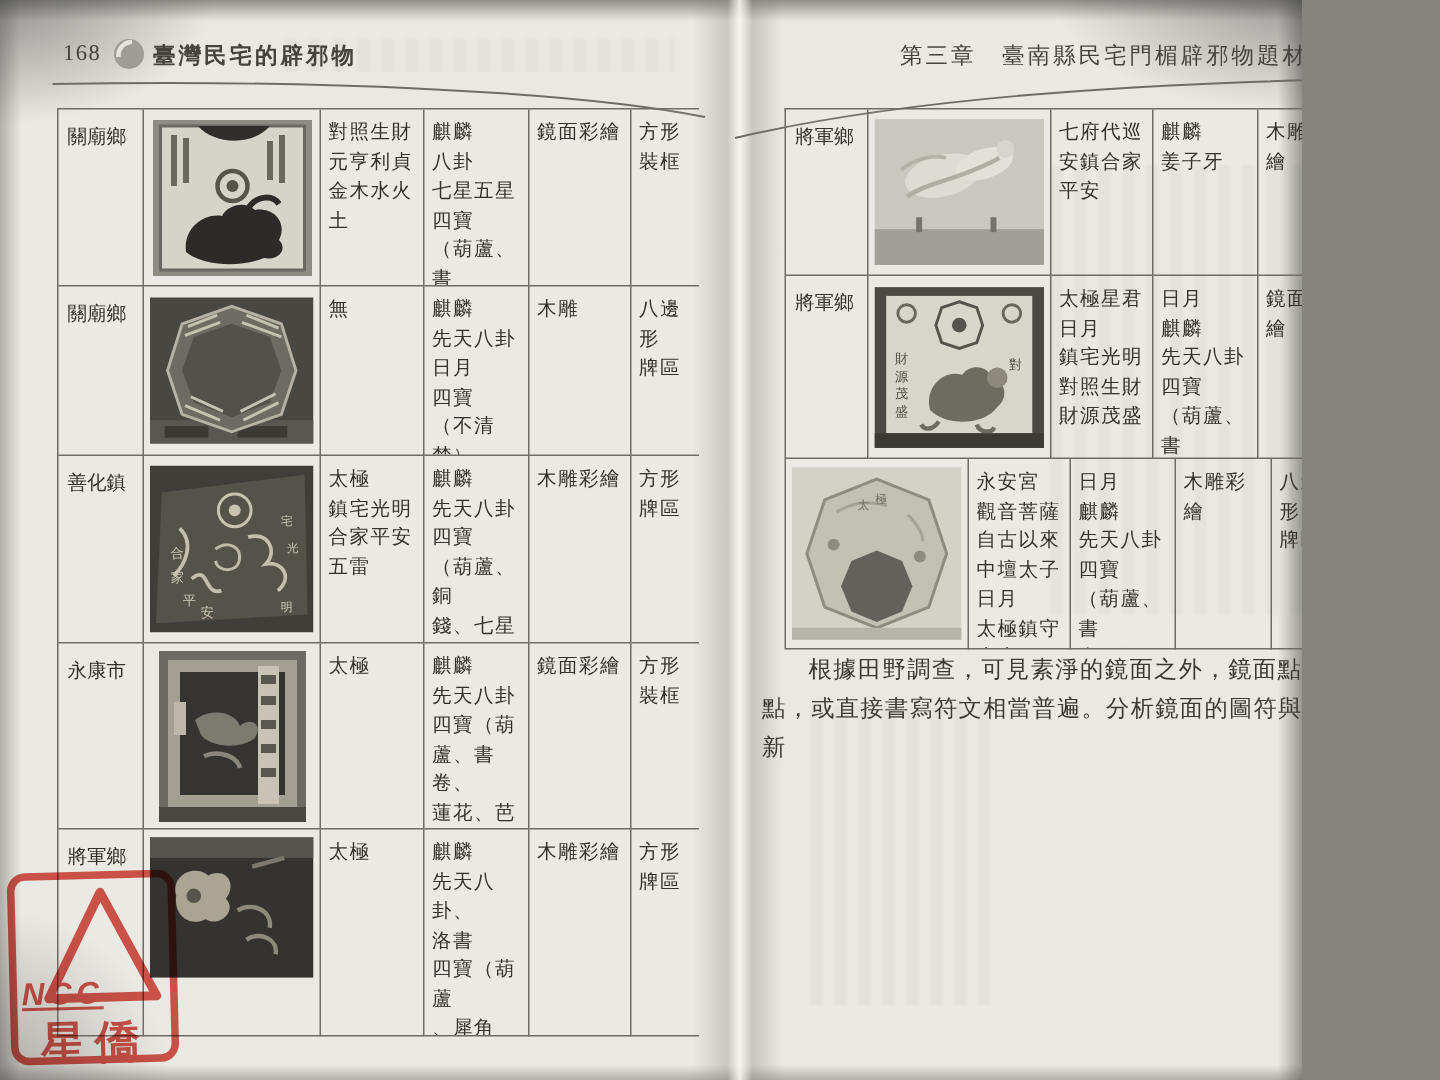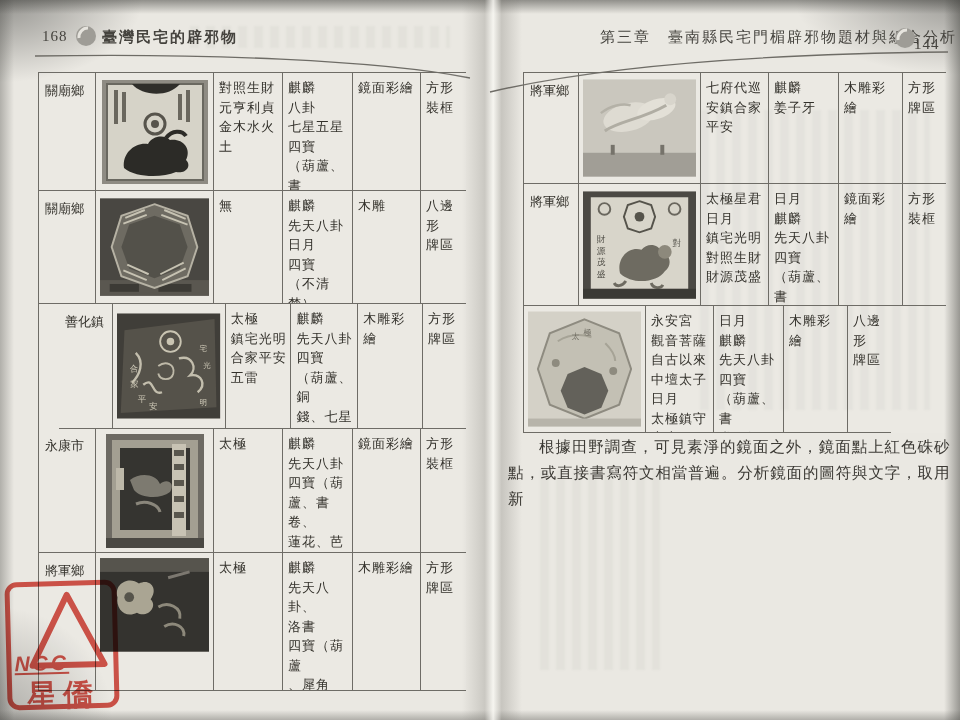--- a/index.html
+++ b/index.html
@@ -1,16 +1,16 @@
 <!DOCTYPE html>
 <html><head>
 <meta charset="utf-8">
 <style>
   html,body{margin:0;padding:0;background:#85847f;font-family:"Liberation Serif","DejaVu Serif",serif;}
-  .spread{position:relative;width:960px;height:720px;overflow:hidden;color:#35332e;
+  .spread{position:relative;width:868px;height:720px;overflow:hidden;color:#35332e;
     background:
       linear-gradient(to bottom, rgba(70,70,66,.55) 0, rgba(70,70,66,0) 14px),
       linear-gradient(to top, rgba(70,70,66,.35) 0, rgba(70,70,66,0) 10px),
       linear-gradient(to right, rgba(70,70,66,.35) 0, rgba(70,70,66,0) 14px),
       linear-gradient(to left, rgba(70,70,66,.5) 0, rgba(70,70,66,0) 16px),
       radial-gradient(190px 110px at 0% 0%, rgba(60,60,58,.5), rgba(60,60,58,0) 75%),
       radial-gradient(220px 100px at 100% 0%, rgba(60,60,58,.45), rgba(60,60,58,0) 75%),
       radial-gradient(150px 150px at 0% 100%, rgba(60,60,58,.35), rgba(60,60,58,0) 75%),
       #eae8e2;}
   .gutter{position:absolute;left:462px;top:0;width:60px;height:720px;pointer-events:none;
@@ -126,21 +126,21 @@
       <div class="c" style="width:70px;">麒麟
 先天八卦
 日月
 四寶
 （不清楚）</div>
       <div class="c" style="width:68px;">木雕</div>
       <div class="c" style="width:45px;border-right:none;">八邊形
 牌區</div>
     </div>
 
-    <div class="row" style="height:125px;margin-left:20px;">
+    <div class="row" style="height:125px;">
       <div class="c loc" style="width:57px;">善化鎮</div>
       <div class="c ph" style="width:118px;">
         <svg class="photo" width="110" height="112" viewBox="0 0 110 112">
           <rect width="110" height="112" fill="#403e39"></rect>
           <polygon points="8,18 104,6 106,100 4,106" fill="#55524a"></polygon>
           <circle cx="57" cy="30" r="11" fill="none" stroke="#c9c4b2" stroke-width="2"></circle>
             <circle cx="57" cy="30" r="4" fill="#c9c4b2"></circle>
           <path d="M20,42 C30,52 24,66 16,74 M28,76 C40,66 36,88 48,84" stroke="#c3bead" stroke-width="2.5" fill="none"></path>
           <path d="M66,48 C80,44 86,58 78,66 C90,64 96,76 86,84" stroke="#c3bead" stroke-width="2.5" fill="none"></path>
           <path d="M44,56 C52,50 62,54 60,64 C58,72 46,72 44,64" stroke="#beb9a8" stroke-width="2" fill="none"></path>
@@ -163,21 +163,21 @@
 （葫蘆、銅
 錢、七星
 劍、芭蕉
 葉）</div>
       <div class="c" style="width:68px;">木雕彩繪</div>
       <div class="c" style="width:45px;border-right:none;">方形
 牌區</div>
     </div>
 
     <div class="row" style="height:124px;">
-      <div class="c loc" style="width:57px;font-family:Liberation Mono, monospace;">永康市</div>
+      <div class="c loc" style="width:57px;">永康市</div>
       <div class="c ph" style="width:118px;">
         <svg class="photo" width="98" height="114" viewBox="0 0 98 114">
           <rect width="98" height="114" fill="#6d6a63"></rect>
           <rect x="6" y="6" width="86" height="98" fill="#a39f92"></rect>
           <rect x="14" y="14" width="70" height="82" fill="#353430"></rect>
           <rect x="66" y="10" width="14" height="92" fill="#c8c3b4"></rect>
           <rect x="68" y="16" width="10" height="6" fill="#5a574e"></rect>
             <rect x="68" y="30" width="10" height="6" fill="#5a574e"></rect>
             <rect x="68" y="46" width="10" height="6" fill="#5a574e"></rect>
             <rect x="68" y="62" width="10" height="6" fill="#5a574e"></rect>

